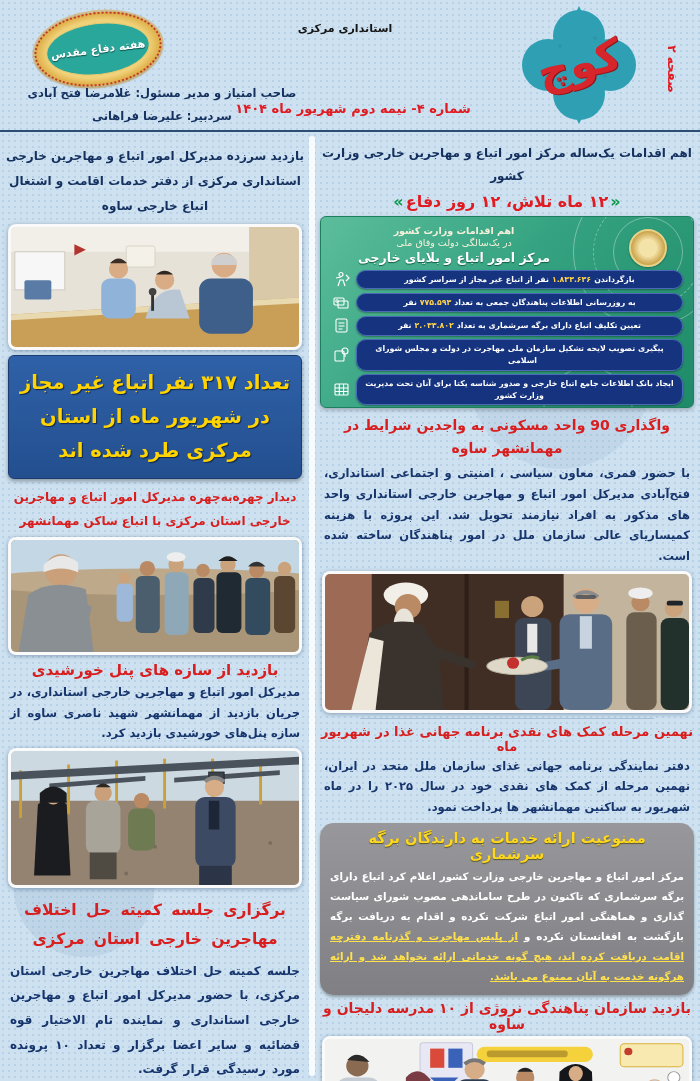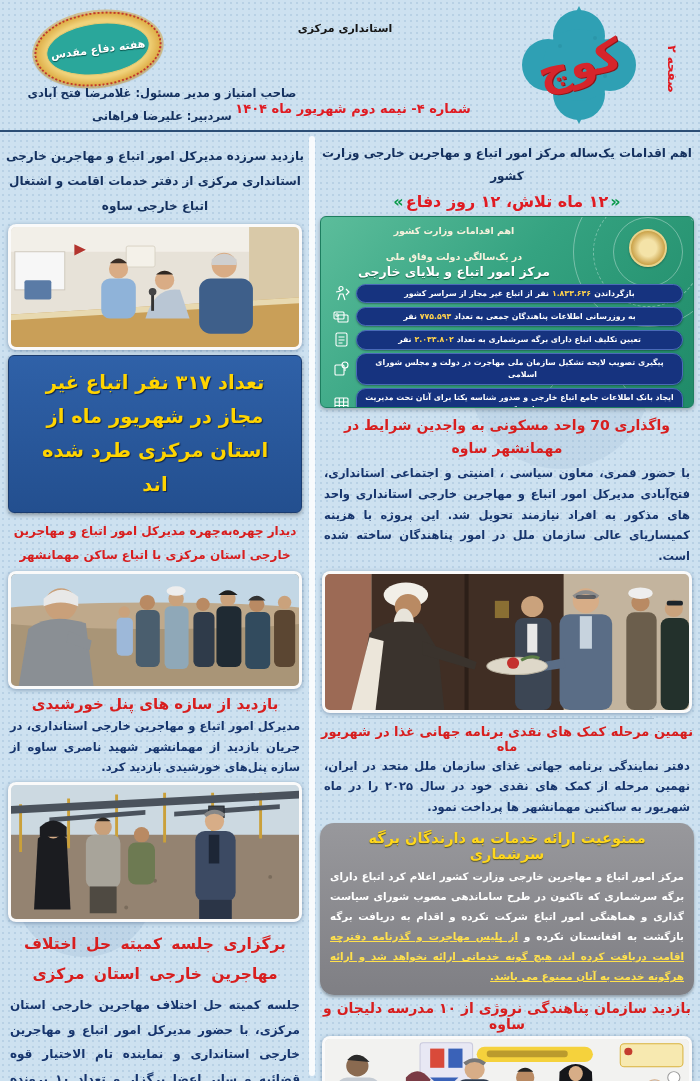--- a/index.html
+++ b/index.html
@@ -68,21 +68,21 @@
   .mandala{ position:absolute; border-radius:50%; border:1px solid rgba(255,255,255,.35); }
   .m1{ width:150px; height:150px; top:-40px; right:-30px; }
   .m2{ width:110px; height:110px; top:-20px; right:-10px; border-style:dashed; }
   .m3{ width:70px; height:70px; top:0px; right:10px; }
   .m4{ width:90px; height:90px; bottom:-50px; right:60px; }
   .seal{ position:absolute; top:12px; right:26px; width:38px; height:38px; border-radius:50%;
     background:radial-gradient(circle,#f4e3a8 35%,#caa24a 70%,#9e7a2e 100%);
     border:2px solid #e7d28a; box-shadow:0 1px 2px rgba(0,0,0,.3); }
   .gtitle{ position:relative; color:#f6f1dc; text-align:center; padding-left:14px; padding-right:120px; }
   .gtitle .g1{ font-size:9.5px; font-weight:bold; }
-  .gtitle .g2{ font-size:9.5px; font-weight:bold; margin-top:15px; }
+  .gtitle .g2{ font-size:9.5px; font-weight:normal; margin-top:1px; }
   .gtitle .g3{ font-size:12.5px; font-weight:bold; color:#ffffff; margin-top:2px; text-shadow:0 1px 1px #115c44; }
   .info-rows{ position:relative; margin-top:5px; }
   .info-row{ display:flex; align-items:center; gap:5px; direction:ltr; margin:3.5px 0; }
   .info-icon{ flex:0 0 20px; height:18px; display:flex; align-items:center; justify-content:center; }
   .pill{ flex:1; direction:rtl; background:#16337f; border:1px solid #4a6ab8; border-radius:10px;
     color:#fff; font-size:7.8px; font-weight:bold; text-align:center; padding:3px 8px;
     box-shadow:0 1px 2px rgba(0,0,0,.35); line-height:1.5;}
   .pill .num{ color:#ffd34d; padding:0 3px; }
   .pill .pre,.pill .post{ color:#fff; }
 
@@ -93,21 +93,21 @@
   .gray-box{ background:linear-gradient(180deg,#98989c,#7f7f84); border-radius:14px;
     margin:5px 0; padding:7px 10px 9px; box-shadow:0 2px 3px rgba(0,0,0,.3); }
   .gray-box .gb-title{ color:#ffd71c; font-weight:bold; font-size:14.5px; text-align:center; margin-bottom:4px;
     text-shadow:0 1px 1px #55552a; }
   .gray-box .gb-body{ color:#ffffff; font-weight:bold; font-size:10.3px; text-align:justify; line-height:1.95; }
   .gray-box .gb-yellow{ color:#ffe14d; text-decoration:underline; }
 
   
   .l-a1-title{ font-size:12px; margin:8px 0 4px; line-height:2.1; }
   .banner-317{ background:linear-gradient(180deg,#2f61a8,#234f8f); border:1px solid #1a3c70; border-radius:6px;
-    margin:5px 2px; padding:10px 26px; text-align:center; box-shadow:0 2px 4px rgba(0,0,0,.35);}
+    margin:5px 2px; padding:10px 0; text-align:center; box-shadow:0 2px 4px rgba(0,0,0,.35);}
   .banner-317 span{ color:#ffd400; font-weight:bold; font-size:19.5px; line-height:1.75;
     text-shadow:1px 1px 1px #10264d; }
   .l-a2-title{ font-size:12px; margin:6px 0 4px; line-height:2; }
   .l-a3-title{ font-size:15px; margin:6px 0 3px; }
   .l-a4-title{ font-size:15.5px; margin:8px 0 4px; line-height:1.9; word-spacing:4px; }
   .l-a4-body{ font-size:12px; line-height:2.05; word-spacing:2px; }
 </style>
 </head>
 <body>
 
@@ -246,21 +246,21 @@
                 </svg>
             </div>
             <div class="pill">
               <span class="pre">ایجاد بانک اطلاعات جامع اتباع خارجی و صدور شناسه یکتا برای آنان تحت مدیریت وزارت کشور</span><span class="post"></span>
             </div>
           </div>
 
         </div>
       </div>
 
-      <div class="red-h r-a1-title">واگذاری 70 واحد مسکونی به واجدین شرایط در مهمانشهر ساوه</div>
+      <div class="red-h r-a1-title">واگذاری 90 واحد مسکونی به واجدین شرایط در مهمانشهر ساوه</div>
       <div class="navy-body">با حضور قمری، معاون سیاسی ، امنیتی و اجتماعی استانداری، فتح‌آبادی مدیرکل امور اتباع و مهاجرین خارجی استانداری واحد های مذکور به افراد نیازمند تحویل شد. این پروژه با هزینه کمیساریای عالی سازمان ملل در امور پناهندگان ساخته شده است.</div>
 
       <div class="photo" style="height:142px;">
         <svg viewBox="0 0 360 142" preserveAspectRatio="none">
           <rect width="360" height="142" fill="#c3b49e"></rect>
           <rect x="0" y="0" width="46" height="142" fill="#9c6a55"></rect>
           <rect x="46" y="0" width="190" height="142" fill="#402e24"></rect>
           <rect x="138" y="0" width="4" height="142" fill="#2c1f18"></rect>
           <rect x="168" y="28" width="14" height="18" fill="#8a6f33"></rect>
           <g>

